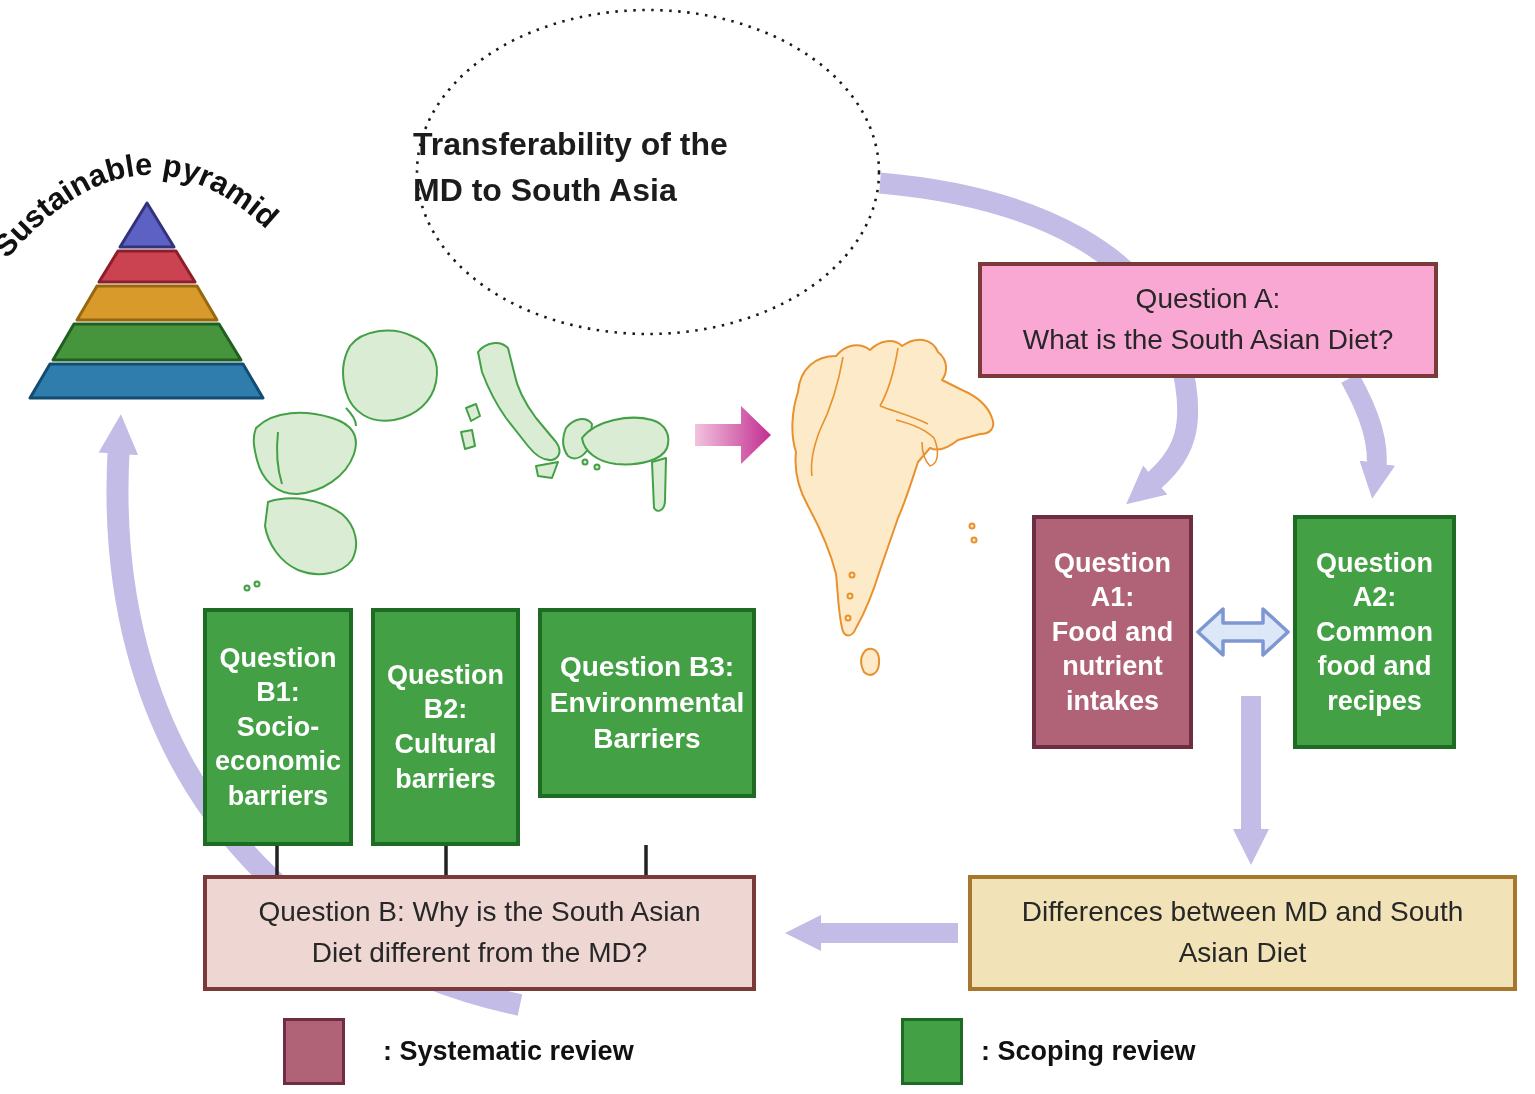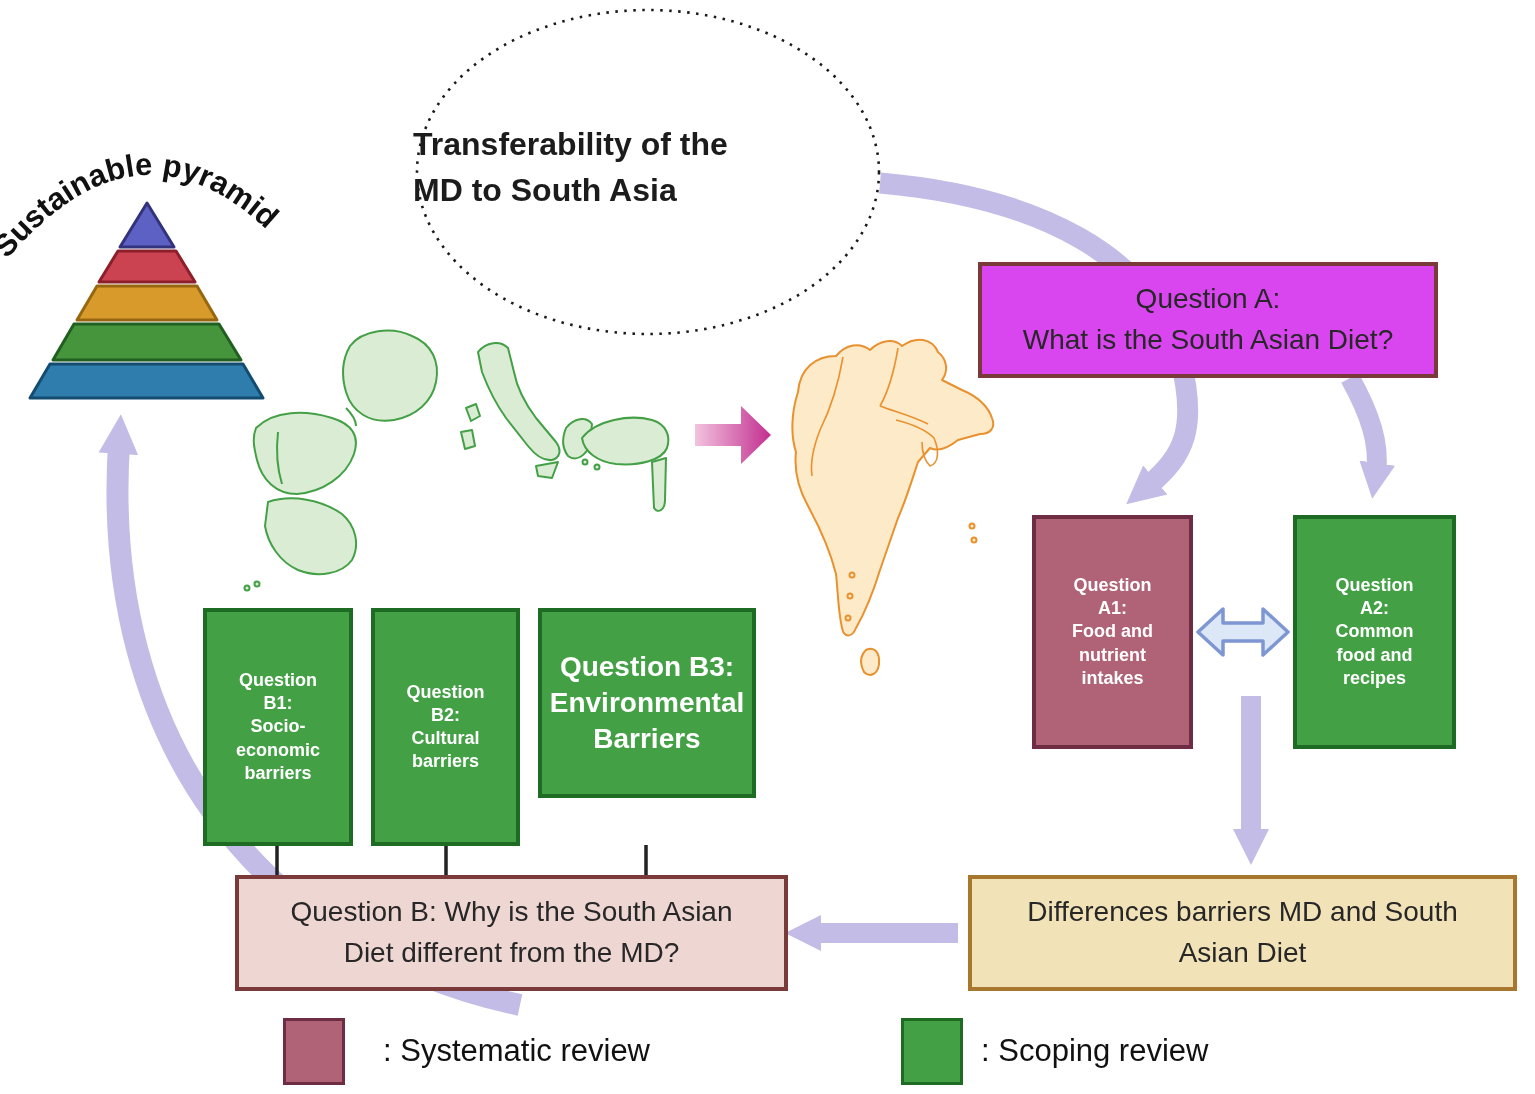--- a/index.html
+++ b/index.html
@@ -7,41 +7,41 @@
     position:relative; width:1535px; height:1094px; overflow:hidden;
     background:#ffffff; font-family:"Liberation Sans", sans-serif;
   }
   .layer-svg { position:absolute; left:0; top:0; z-index:1; }
   .fbox {
     position:absolute; z-index:2; box-sizing:border-box;
     display:flex; align-items:center; justify-content:center;
     text-align:center; white-space:pre-line; border:4px solid transparent;
   }
   .pinkbox  { color:#272727; font-size:28px; line-height:1.45; font-weight:400; }
-  .whitebox { color:#ffffff; font-size:18px; line-height:1.28; font-weight:700; }
+  .whitebox { color:#ffffff; font-size:27px; line-height:1.28; font-weight:700; }
   .tanbox   { color:#272727; font-size:28px; line-height:1.45; font-weight:400; }
   .box-qa   { left:978px;  top:262px; width:460px; height:116px; }
   .box-a1   { left:1032px; top:515px; width:161px; height:234px; }
   .box-a2   { left:1293px; top:515px; width:163px; height:234px; }
   .box-b1   { left:203px;  top:608px; width:150px; height:238px; }
   .box-b2   { left:371px;  top:608px; width:149px; height:238px; }
   .box-b3   { left:538px;  top:608px; width:218px; height:190px; font-size:28px; }
-  .box-qb   { left:203px;  top:875px; width:553px; height:116px;margin-left:32px; }
+  .box-qb   { left:203px;  top:875px; width:553px; height:116px; }
   .box-diff { left:968px;  top:875px; width:549px; height:116px; }
   .fig-title {
     position:absolute; z-index:2; left:413px; top:122px; width:470px;
     text-align:left; white-space:pre-line; color:#1c1c1c;
     font-size:32px; font-weight:700; line-height:1.43;
   }
   .legend-square { position:absolute; z-index:2; width:62px; height:67px; box-sizing:border-box; border:3px solid transparent; }
   .lg-sys   { left:283px; top:1018px; }
   .lg-scope { left:901px; top:1018px; }
   .legend-label {
     position:absolute; z-index:2; top:1031px; color:#111111;
-    font-size:31px; font-weight:400; line-height:40px; white-space:nowrap;
+    font-size:27px; font-weight:700; line-height:40px; white-space:nowrap;
   }
   .ll-sys   { left:383px; }
   .ll-scope { left:981px; }
 </style>
 </head>
 <body>
 
 <div class="canvas">
 
   <svg class="layer-svg" width="1535" height="1094" viewBox="0 0 1535 1094" xmlns="http://www.w3.org/2000/svg">
@@ -109,21 +109,21 @@
       <circle cx="848" cy="618" r="2.5"></circle>
       <circle cx="972" cy="526" r="2.5"></circle>
       <circle cx="974" cy="540" r="2.5"></circle>
       <path fill="none" stroke-width="1.6" d="M 843,357 C 838,386 830,410 820,430 C 813,448 810,462 812,476 M 898,348 C 894,372 888,392 880,406 M 880,406 C 896,412 912,416 928,424 M 896,420 C 912,424 926,430 934,438 C 940,452 938,464 930,466 C 924,460 922,450 922,442"></path>
     </g>
   </svg>
 
   <div class="fig-title">Transferability of the
 MD to South Asia</div>
 
-  <div class="fbox pinkbox box-qa" style="background-color: #d946ef; border-color: rgb(123, 58, 58);">Question A:
+  <div class="fbox pinkbox box-qa" style="background-color: #f9a8d4; border-color: rgb(123, 58, 58);">Question A:
 What is the South Asian Diet?</div>
 
   <div class="fbox whitebox box-a1" style="background-color: rgb(176, 98, 118); border-color: rgb(110, 45, 67);">Question
 A1:
 Food and
 nutrient
 intakes</div>
 
   <div class="fbox whitebox box-a2" style="background-color: rgb(67, 160, 69); border-color: rgb(30, 107, 36);">Question
 A2:
@@ -142,21 +142,21 @@
 Cultural
 barriers</div>
 
   <div class="fbox whitebox box-b3" style="background-color: rgb(67, 160, 69); border-color: rgb(30, 107, 36);">Question B3:
 Environmental
 Barriers</div>
 
   <div class="fbox pinkbox box-qb" style="background-color: rgb(238, 214, 210); border-color: rgb(123, 58, 58);">Question B: Why is the South Asian
 Diet different from the MD?</div>
 
-  <div class="fbox tanbox box-diff" style="background-color: rgb(241, 227, 183); border-color: rgb(168, 119, 46);">Differences barriers MD and South
+  <div class="fbox tanbox box-diff" style="background-color: rgb(241, 227, 183); border-color: rgb(168, 119, 46);">Differences between MD and South
 Asian Diet</div>
 
   <div class="legend-square lg-sys" style="background-color: rgb(176, 98, 118); border-color: rgb(110, 45, 67);"></div>
   <div class="legend-label ll-sys">: Systematic review</div>
 
   <div class="legend-square lg-scope" style="background-color: rgb(67, 160, 69); border-color: rgb(30, 107, 36);"></div>
   <div class="legend-label ll-scope">: Scoping review</div>
 
 </div>
 

